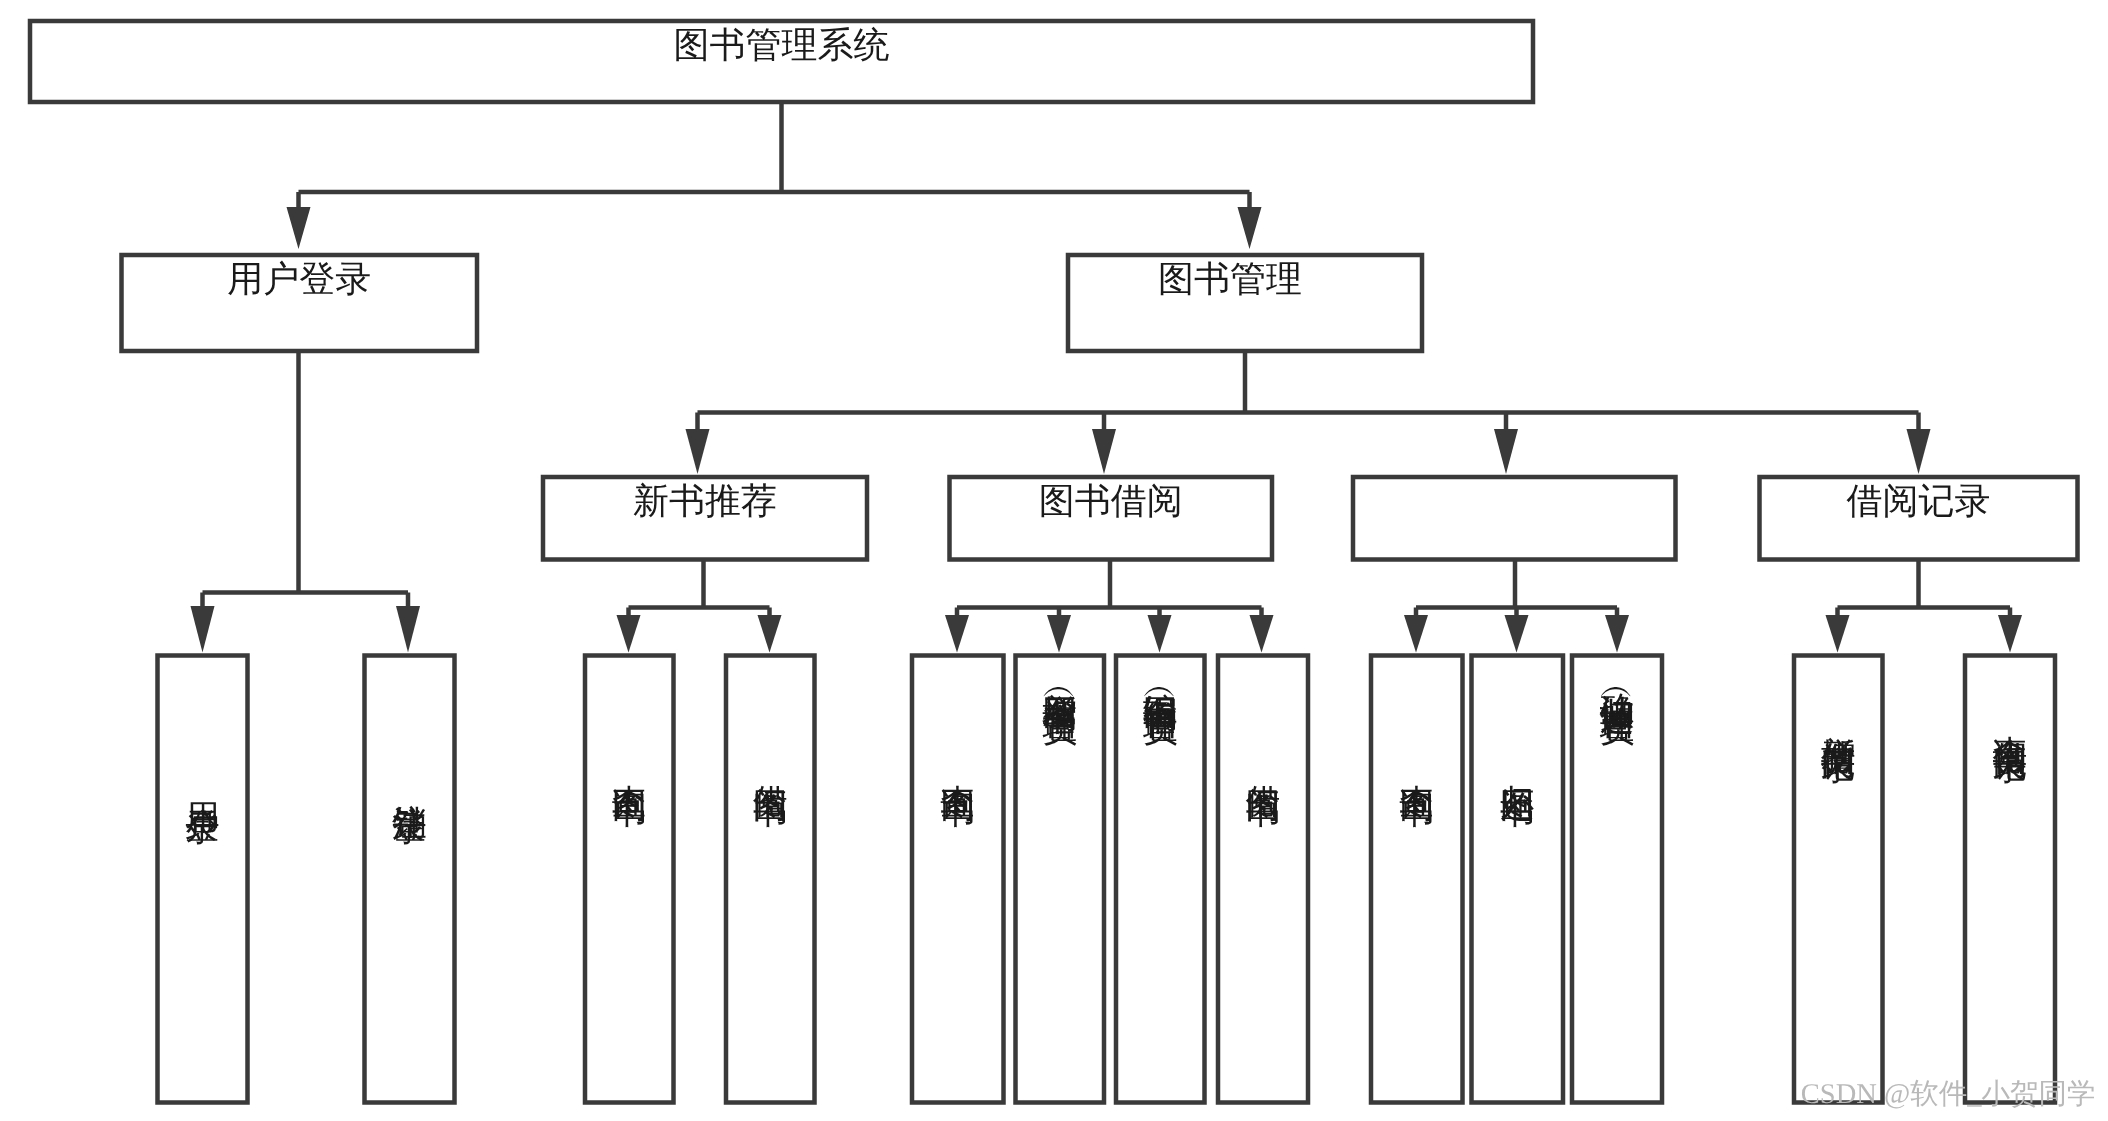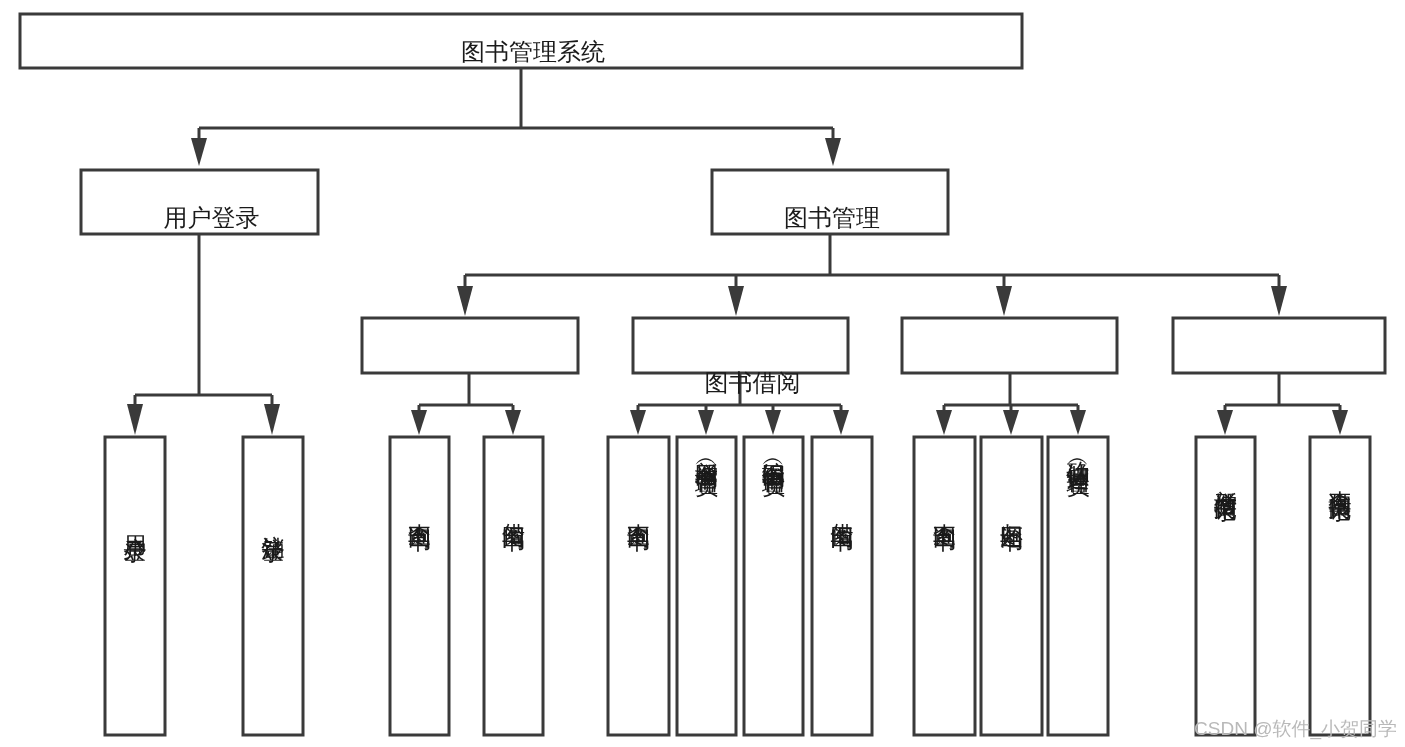--- a/index.html
+++ b/index.html
@@ -53,36 +53,35 @@
     font-family: "Liberation Sans", "DejaVu Sans", sans-serif;
     font-size: 23px;
     line-height: 1.0;
     letter-spacing: 2px;
     color: #1a1a1a;
     white-space: nowrap;
   }
   .hlabel-wrap {
     position: absolute;
     display: flex;
-    align-items: flex-end;
+    align-items: flex-start;
     justify-content: center;
     pointer-events: none;
-    padding-left: 12px;
   }
   .hlabel-text {
     font-family: "Liberation Sans", "DejaVu Sans", sans-serif;
     font-size: 24px;
     color: #1a1a1a;
     white-space: nowrap;
   }
   #watermark {
     position: absolute;
     right: 8px;
     bottom: 5px;
-    font-family: Liberation Sans, sans-serif;
+    font-family: Liberation Serif, serif;
     font-size: 19px;
     color: #b9b9b9;
     white-space: nowrap;
     pointer-events: none;
   }
 </style>
 </head>
 <body>
 
 <div id="diagram-root">
@@ -195,22 +194,28 @@
     <span class="hlabel-text">图书管理系统</span>
   </div>
 
   <div class="hlabel-wrap" style="left:81px; top:170px; width:237px; height:64px;">
     <span class="hlabel-text">用户登录</span>
   </div>
   <div class="hlabel-wrap" style="left:712px; top:170px; width:216px; height:64px;">
     <span class="hlabel-text">图书管理</span>
   </div>
 
-  <div class="hlabel-wrap" style="left:633px; top:328px; width:215px; height:71px;">
+  <div class="hlabel-wrap" style="left:362px; top:318px; width:216px; height:55px;">
+    <span class="hlabel-text">新书推荐</span>
+  </div>
+  <div class="hlabel-wrap" style="left:633px; top:318px; width:215px; height:71px;">
     <span class="hlabel-text">图书借阅</span>
+  </div>
+  <div class="hlabel-wrap" style="left:1173px; top:318px; width:212px; height:55px;">
+    <span class="hlabel-text">借阅记录</span>
   </div>
 
   <div class="vlabel-wrap" style="left:105px; top:437px; width:60px; height:298px; padding-top:80px;">
     <span class="vlabel-text">用户登录</span>
   </div>
   <div class="vlabel-wrap" style="left:243px; top:437px; width:60px; height:298px; padding-top:80px;">
     <span class="vlabel-text">注销登录</span>
   </div>
 
   <div class="vlabel-wrap" style="left:390px; top:437px; width:59px; height:298px; padding-top:68px;">

